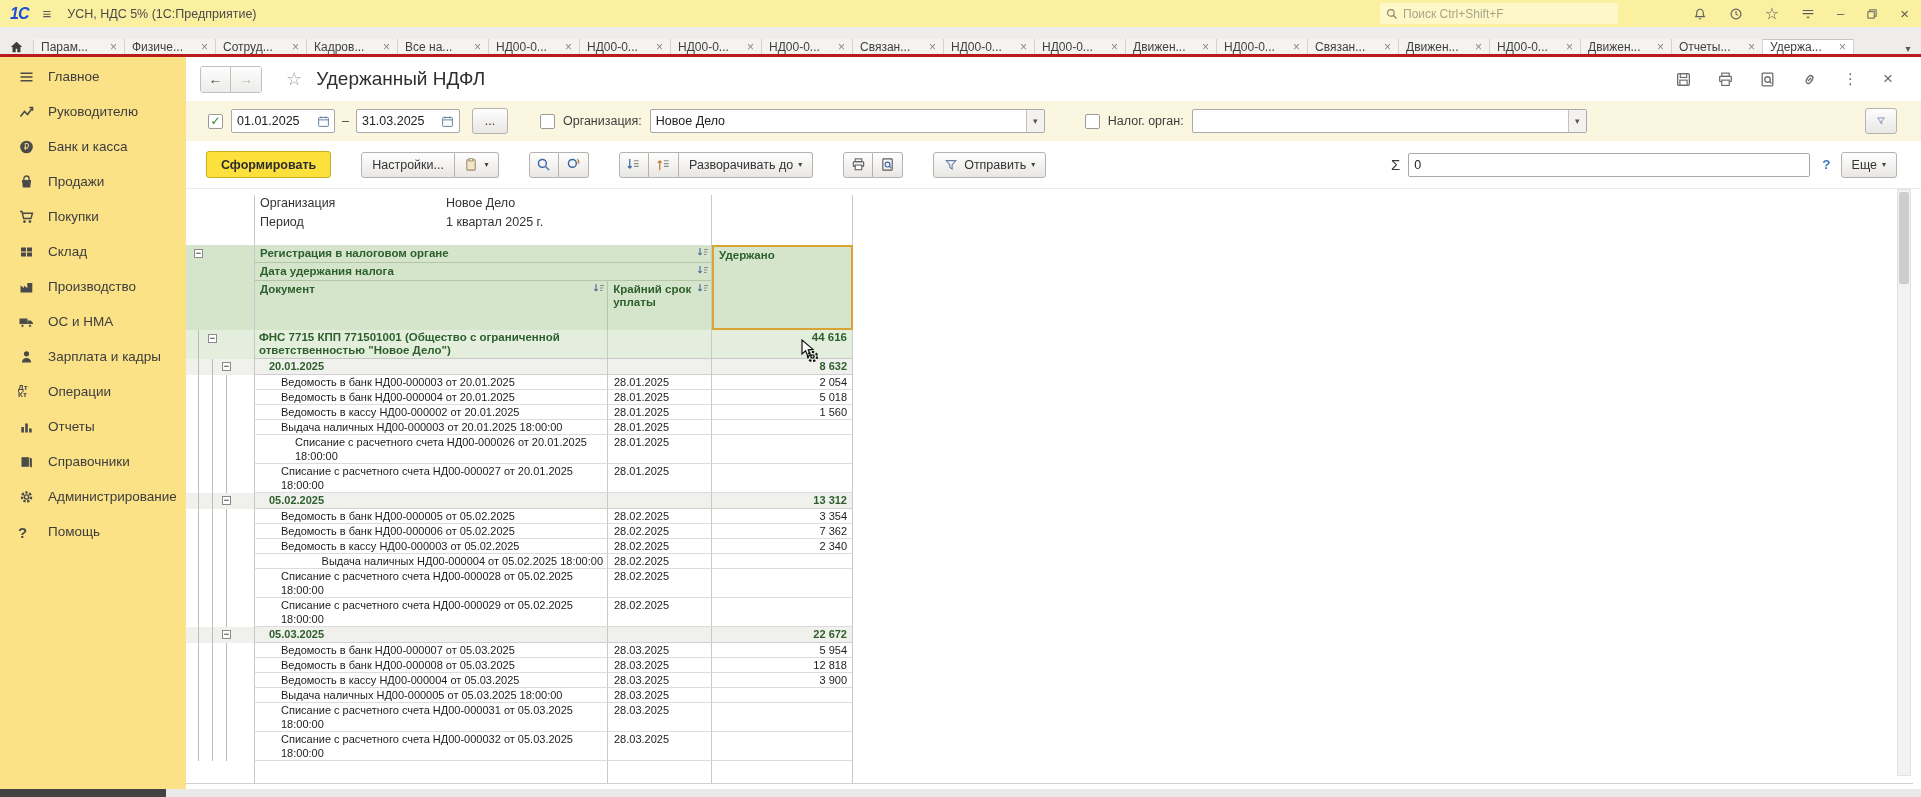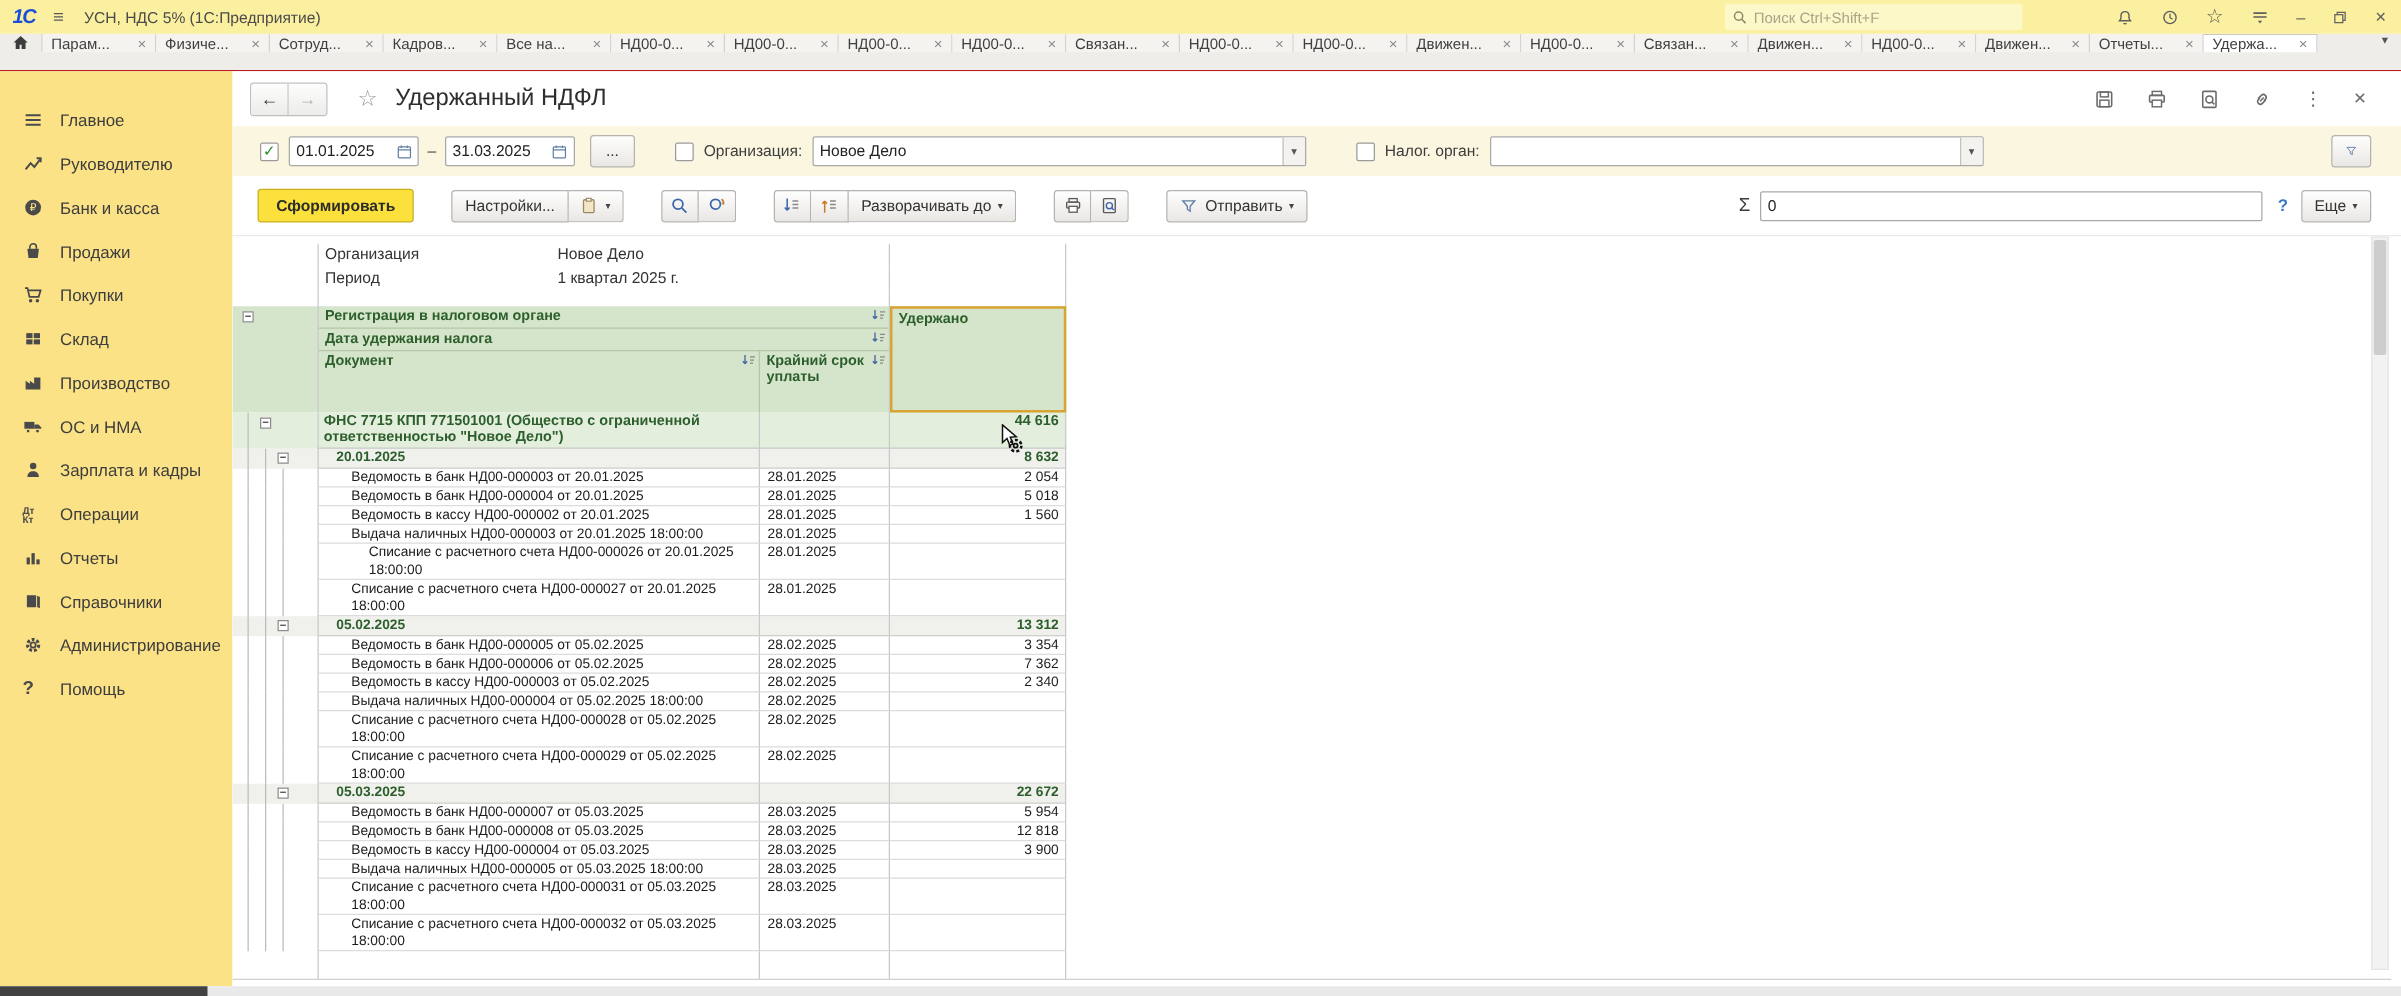--- a/index.html
+++ b/index.html
@@ -15,34 +15,34 @@
   .searchbox { position:absolute; left:1380px; top:3px; width:238px; height:21px; background:#fdf8c8;
                border-radius:2px; display:flex; align-items:center; padding:0 6px; }
   .searchbox svg { margin-right:5px; }
   .searchbox input { border:none; background:transparent; outline:none; font-size:12px; color:#6f6a52; width:190px;
                      font-family:"Liberation Sans","DejaVu Sans",sans-serif; }
   .searchbox input::placeholder { color:#a9a488; }
   .tb-icons { position:absolute; right:12px; top:0; height:27px; display:flex; align-items:center; gap:22px; }
   .tb-ic { color:#5e5e5e; font-size:13px; line-height:1; cursor:pointer; display:flex; align-items:center; }
 
   
-  .tabbar { height:30px; background:#efede9; border-bottom:1px solid #b91c1c; display:flex; align-items:flex-start; }
+  .tabbar { height:30px; background:#efede9; border-bottom:3px solid #b91c1c; display:flex; align-items:flex-end; }
   .hometab { width:34px; display:flex; align-items:center; justify-content:center; border-right:1px solid #d5d2cf; cursor:pointer; }
   .tabs { display:flex; flex:1; overflow:hidden; }
   .tab { width:91px; display:flex; align-items:center; justify-content:space-between; padding:0 7px;
          border-right:1px solid #d5d2cf; background:#f5f3f0; font-size:12px; color:#3f3f3f; cursor:pointer; }
   .tab.active { background:#ffffff; border-top:1px solid #c9c6c2; }
   .tlabel { overflow:hidden; white-space:nowrap; }
   .tclose { color:#8a8a8a; font-size:12px; margin-left:4px; cursor:pointer; }
   .tab-overflow { width:26px; display:flex; align-items:center; justify-content:center; color:#555; font-size:10px; cursor:pointer; }
 
   
   .appbody { position:absolute; top:57px; left:0; right:0; bottom:8px; display:flex; }
   .sidebar { width:186px; background:#fbe287; padding-top:12px; flex-shrink:0; }
-  .snav-item { display:flex; align-items:flex-end; height:35px; padding-left:18px; font-size:13.5px; color:#3d3d3d; cursor:pointer; }
+  .snav-item { display:flex; align-items:flex-start; height:35px; padding-left:18px; font-size:13.5px; color:#3d3d3d; cursor:pointer; }
   .snav-item .sicon { width:30px; display:flex; align-items:center; color:#4a4a4a; }
   .dtkt { font-size:8px; font-weight:bold; line-height:7px; color:#4a4a4a; }
   .qmark { font-size:15px; font-weight:bold; color:#4a4a4a; }
 
   
   .main { position:relative; flex:1; background:#fff; }
 
   .navrow { height:44px; display:flex; align-items:center; padding-left:14px; }
   .navbtns { display:flex; border:1px solid #c2bfbc; border-radius:3px; overflow:hidden; }
   .navbtn { width:30px; height:25px; display:flex; align-items:center; justify-content:center;
@@ -737,21 +737,21 @@
                 <div class="cval">7 362</div>
               </div>
               <div class="rrow rd">
                 <div class="g line3"></div>
                 <div class="cdoc bl" style="padding-left: 26px;">Ведомость в кассу НД00-000003 от 05.02.2025</div>
                 <div class="cdl">28.02.2025</div>
                 <div class="cval">2 340</div>
               </div>
               <div class="rrow rd">
                 <div class="g line3"></div>
-                <div class="cdoc bl" style="padding-left: 26px;">Выдача наличных НД00-000004 от 05.02.2025 18:00:00</div>
+                <div class="cdoc bl" style="padding-left: 26px; text-align: right;">Выдача наличных НД00-000004 от 05.02.2025 18:00:00</div>
                 <div class="cdl">28.02.2025</div>
                 <div class="cval"></div>
               </div>
               <div class="rrow rd two">
                 <div class="g line3"></div>
                 <div class="cdoc bl" style="padding-left: 26px;">Списание с расчетного счета НД00-000028 от 05.02.2025 18:00:00</div>
                 <div class="cdl">28.02.2025</div>
                 <div class="cval"></div>
               </div>
               <div class="rrow rd two">

